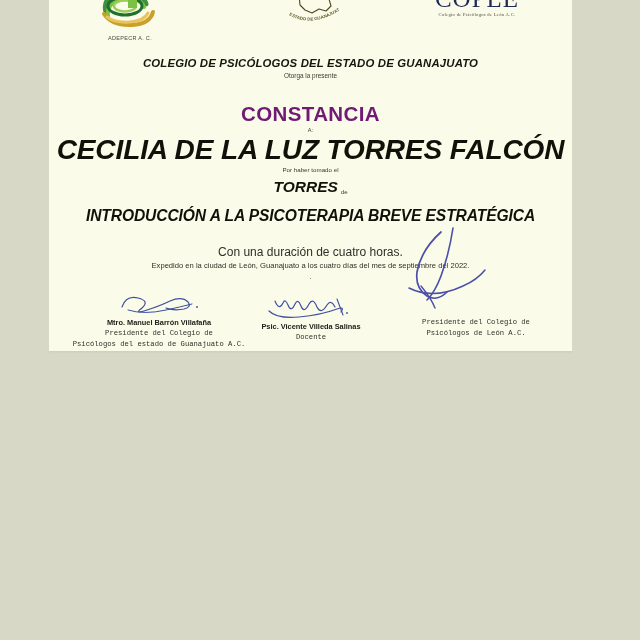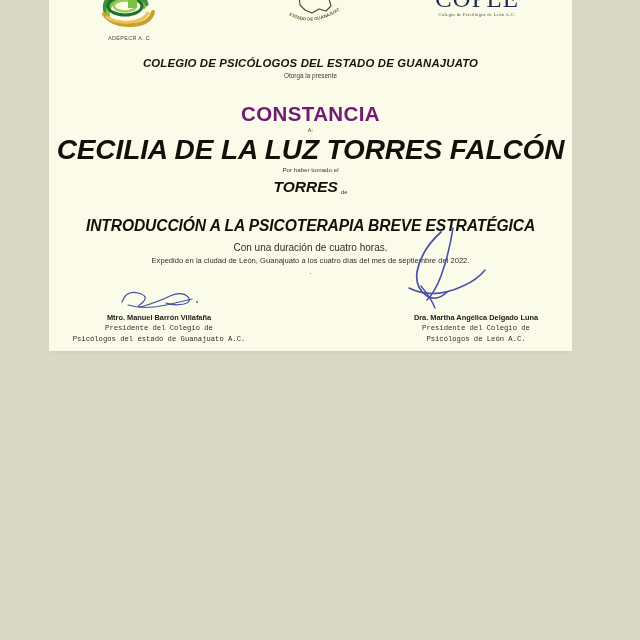--- a/index.html
+++ b/index.html
@@ -135,29 +135,29 @@
     vertical-align: -2px;
     margin-left: 3px;
   }
   .course-title {
     font-size: 15.6px;
     font-weight: bold;
     font-style: italic;
     color: #111109;
     line-height: 22.5px;
     letter-spacing: -0.1px;
-    margin-top: 12px;
+    margin-top: 2px;
     white-space: nowrap;
   }
   .course-title-2 { white-space: nowrap; }
   .duration {
-    font-size: 10px;
+    font-size: 12px;
     color: #2f2f28;
     line-height: 13px;
-    margin-top: 4px;
+    margin-top: 19px;
   }
   .expedido {
     font-size: 7.6px;
     color: #2f2f28;
     line-height: 13px;
   }
   .dot-line {
     font-size: 7px;
     color: #2f2f28;
     line-height: 9px;
@@ -282,24 +282,35 @@
           <path d="M18 16 Q22 4 34 7 Q46 10 38 17 Q30 23 40 20 Q56 15 66 10 Q78 5 84 11 Q88 16 80 18 Q70 20 62 17" fill="none" stroke="#3d4fa0" stroke-width="1.2" stroke-linecap="round"></path>
           <path d="M24 19 Q40 24 62 19 Q76 16 88 13" fill="none" stroke="#3d4fa0" stroke-width="1" stroke-linecap="round"></path>
           <circle cx="93" cy="16" r="0.9" fill="#3d4fa0"></circle>
         </svg>
       </div>
       <div class="sig-name">Mtro. Manuel Barrón Villafaña</div>
       <div class="sig-role">Presidente del Colegio de</div>
       <div class="sig-role">Psicólogos del estado de Guanajuato A.C.</div>
     </div>
 
+    <div class="sig-col sig-col-2">
+      <div class="sig-art">
+        <svg width="120" height="26" viewBox="0 0 120 26">
+          <path d="M24 6 Q28 16 32 8 Q34 3 37 10 Q40 18 44 9 Q47 3 50 11 Q53 19 58 9 Q62 2 66 12 Q70 20 76 10 Q80 4 84 12" fill="none" stroke="#3d4fa0" stroke-width="1.2" stroke-linecap="round"></path>
+          <path d="M18 16 Q26 24 48 22 Q70 20 86 14 Q94 11 90 17" fill="none" stroke="#3d4fa0" stroke-width="1.2" stroke-linecap="round"></path>
+          <path d="M86 4 L92 20" fill="none" stroke="#3d4fa0" stroke-width="1.1" stroke-linecap="round"></path>
+          <circle cx="96" cy="18" r="0.9" fill="#3d4fa0"></circle>
+        </svg>
+      </div>
+      <div class="sig-name">Psic. Vicente Villeda Salinas</div>
+      <div class="sig-role">Docente</div>
+    </div>
 
     <div class="sig-col sig-col-3">
       <div class="sig-art"></div>
-      <div class="sig-name">Dra. Martha Angélica Delgado Luna</div>
       <div class="sig-role">Presidente del Colegio de</div>
       <div class="sig-role">Psicólogos de León A.C.</div>
     </div>
 
   </div>
 
   <svg class="ink-overlay" viewBox="0 0 523 351">
     <path d="M392 232 Q372 250 368 272 Q366 288 378 296 Q388 302 398 292" fill="none" stroke="#4a4fa8" stroke-width="1.7" stroke-linecap="round"></path>
     <path d="M404 228 Q400 254 392 276 Q386 292 378 300" fill="none" stroke="#4a4fa8" stroke-width="1.6" stroke-linecap="round"></path>
     <path d="M360 288 Q384 300 414 286 Q428 280 436 270" fill="none" stroke="#4a4fa8" stroke-width="1.5" stroke-linecap="round"></path>

